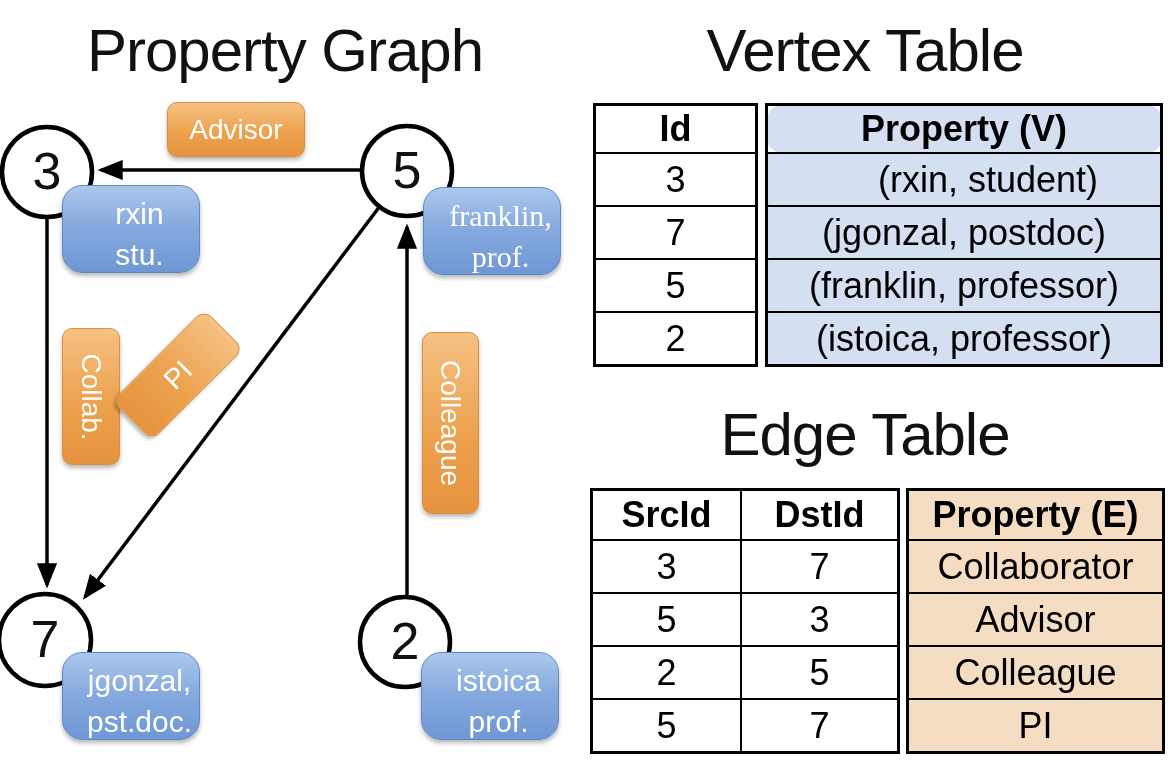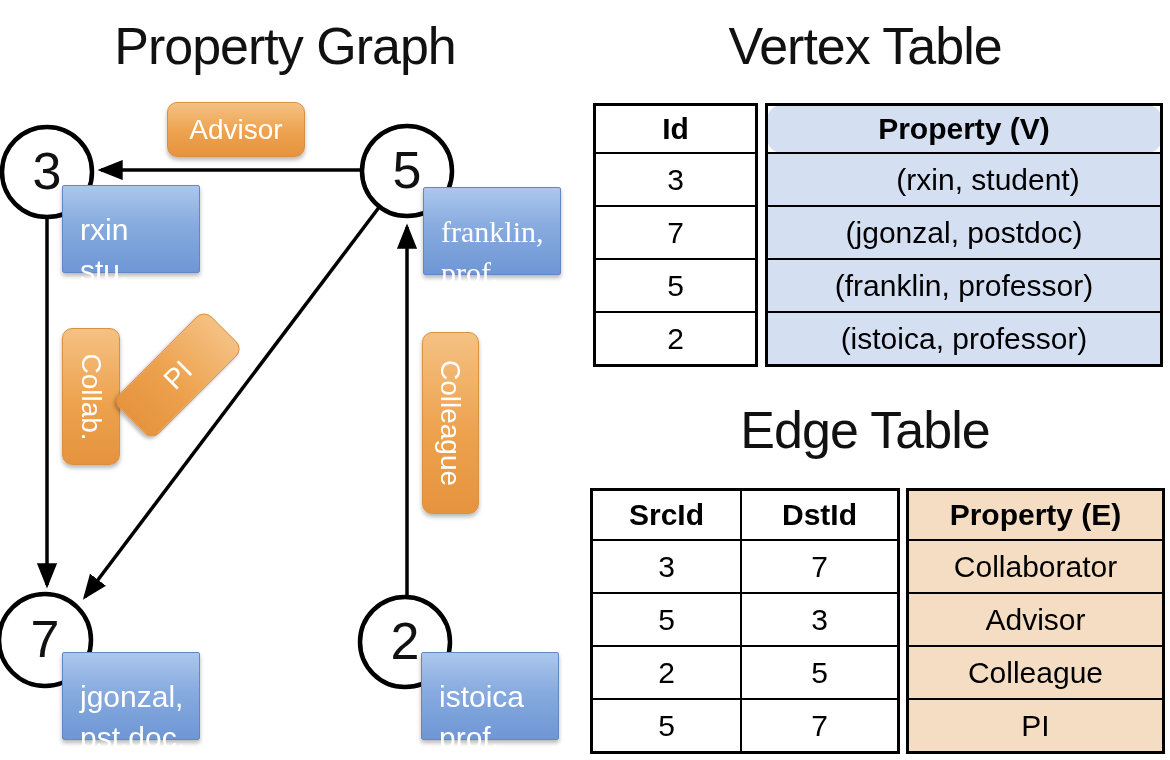--- a/index.html
+++ b/index.html
@@ -5,21 +5,21 @@
   html,body{margin:0;padding:0;}
   body{
     width:1170px;height:760px;position:relative;background:#ffffff;
     font-family:"Liberation Sans","DejaVu Sans",sans-serif;color:#000;
     overflow:hidden;
   }
   .abs{position:absolute;}
 
   
   .big-title{
-    font-size:52px;letter-spacing:-1px;color:#111;
+    font-size:60px;letter-spacing:-1px;color:#111;
     text-align:center;white-space:nowrap;
   }
 
   
   #graph-svg{position:absolute;left:0;top:0;z-index:1;}
 
   .node-num{
     position:absolute;z-index:2;transform:translate(-50%,-52%);
     font-size:52px;color:#111;
   }
@@ -31,31 +31,31 @@
     box-shadow:0 3px 4px rgba(0,0,0,.28);
     color:#fff;display:flex;align-items:center;justify-content:center;
     font-size:28px;
   }
   .elabel .vtext{transform:rotate(90deg);white-space:nowrap;}
   .elabel .vtext-rev{transform:rotate(-90deg);white-space:nowrap;}
 
   .vbox{
     position:absolute;z-index:4;width:138px;height:88px;
     background:linear-gradient(180deg,#abc7ec 0%,#87abdf 45%,#6f97d5 100%);
-    border:1px solid #6288c4;border-radius:2px;
+    border:1px solid #6288c4;border-radius:20px;
     box-shadow:0 3px 4px rgba(0,0,0,.28);
     color:#fff;font-size:30px;line-height:1.35;
-    padding:24px 0 0 17px;box-sizing:border-box;
+    padding:8px 0 0 17px;box-sizing:border-box;text-align:center;
   }
 
   
   table.t{border-collapse:collapse;position:absolute;table-layout:fixed;}
   table.t td{
     border:2px solid #000;text-align:center;vertical-align:middle;
-    font-size:30px;padding:0;overflow:hidden;white-space:nowrap;
+    font-size:36px;padding:0;overflow:hidden;white-space:nowrap;
   }
   table.t{border:3px solid #000;}
   td.hdr{font-weight:bold;font-size:28px;}
   .fill-v{background:#d4dff2;}
   .fill-e{background:#f4ddc2;}
 </style>
 </head>
 <body>
 
 <div class="abs big-title" style="left:40px;top:16px;width:490px;">Property Graph</div>

